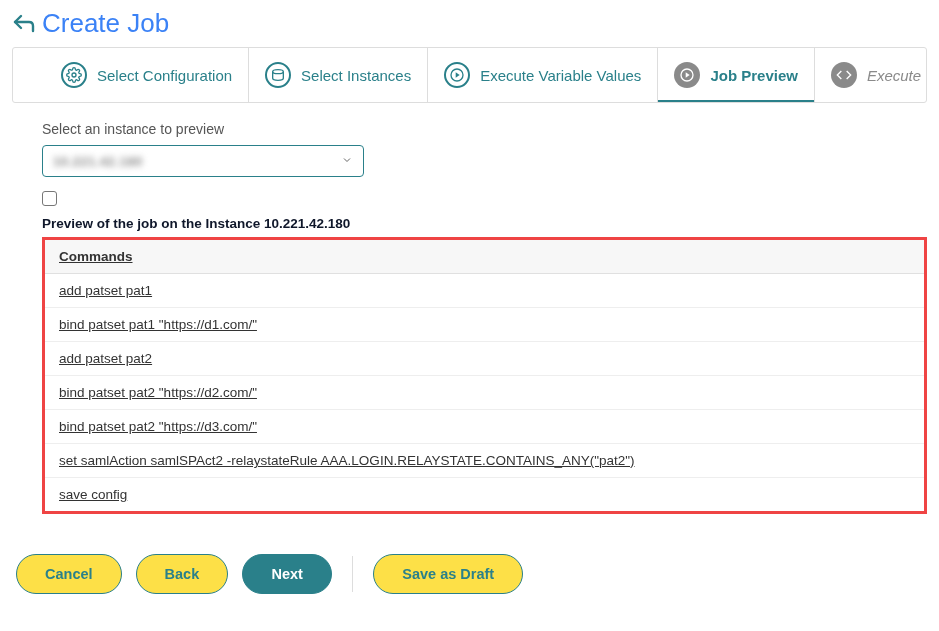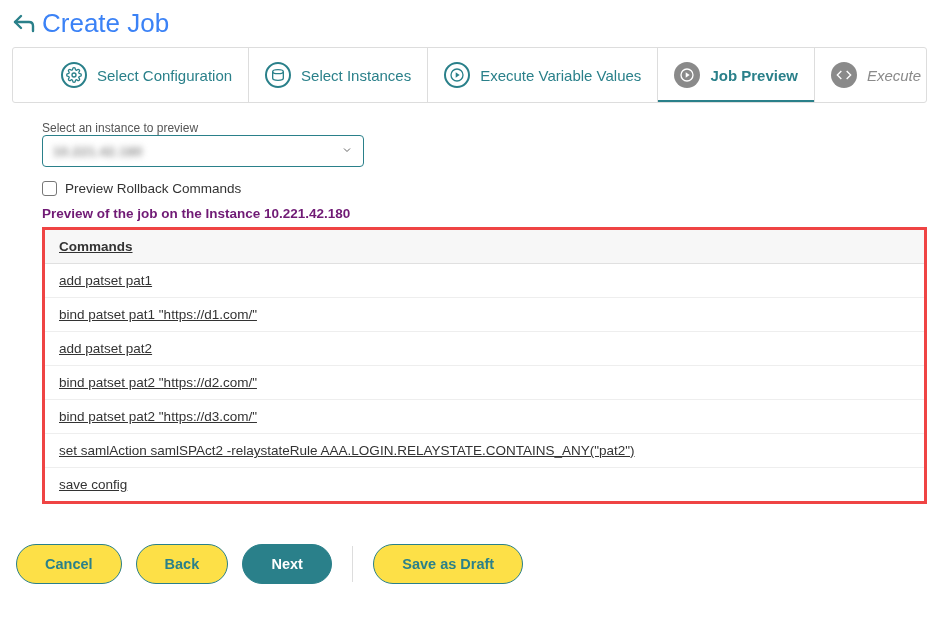--- a/index.html
+++ b/index.html
@@ -71,23 +71,23 @@
     color: #2a808a;
   }
   .tab-icon-solid {
     background: #8a8a8a;
     color: #fff;
   }
   .tab-icon-circle svg { width: 16px; height: 16px; }
 
   .content { padding: 0 0 0 30px; }
   .field-label {
-    font-size: 12px;
+    font-size: 14px;
     color: #555;
-    margin-bottom: 0;
+    margin-bottom: 8px;
   }
   .select-box {
     width: 322px;
     height: 32px;
     border: 1px solid #2a808a;
     border-radius: 4px;
     display: flex;
     align-items: center;
     justify-content: space-between;
     padding: 0 10px;
@@ -111,21 +111,21 @@
   }
   .chk {
     width: 15px; height: 15px;
     border: 1.5px solid #777;
     border-radius: 3px;
     flex-shrink: 0;
   }
   .preview-label {
     font-size: 13.5px;
     font-weight: 700;
-    color: #701a75;
+    color: #0f172a;
     margin-bottom: 6px;
   }
   .cmd-table {
     border: 3px solid #ef4444;
     width: 100%;
     text-decoration: underline;
   }
   .cmd-header {
     background: #f7f7f7;
     padding: 9px 14px;
@@ -242,21 +242,20 @@
     <span class="blurred">10.221.42.180</span>
     <span class="chevron">
       <svg width="12" height="12" viewBox="0 0 24 24" fill="none" stroke="currentColor" stroke-width="2">
           <polyline points="6 9 12 15 18 9"></polyline>
         </svg>
     </span>
   </div>
 
   <div class="check-row">
     <span class="chk"></span>
-    <span>Preview Rollback Commands</span>
   </div>
 
   <div class="preview-label">Preview of the job on the Instance 10.221.42.180</div>
 
   <div class="cmd-table">
     <div class="cmd-header">Commands</div>
     <div class="cmd-row">add patset pat1</div>
     <div class="cmd-row">bind patset pat1 "https://d1.com/"</div>
     <div class="cmd-row">add patset pat2</div>
     <div class="cmd-row">bind patset pat2 "https://d2.com/"</div>

